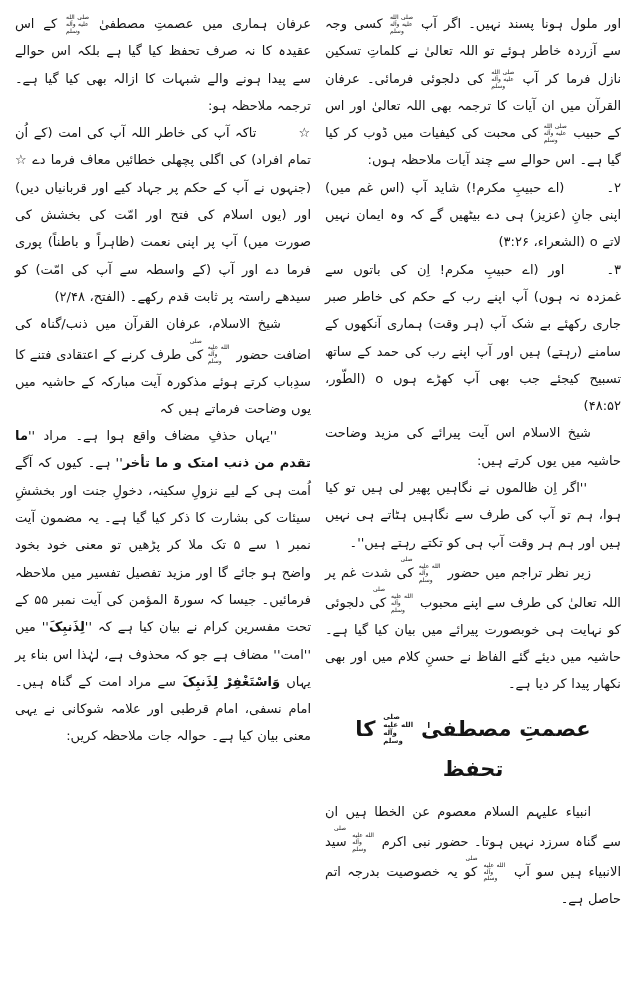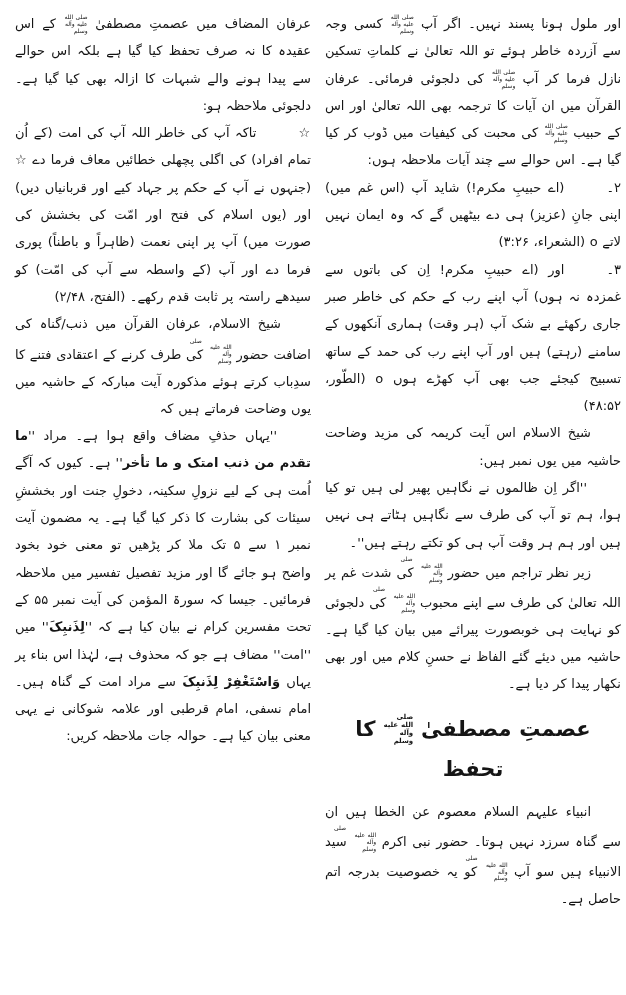--- a/index.html
+++ b/index.html
@@ -20,40 +20,40 @@
   .heading{
     font-size:21px;font-weight:700;text-align:center;text-indent:0;
     line-height:1.9;margin:12px 0 8px 0;
   }
   .marker{font-weight:400;}
   .gap{display:inline-block;width:42px;}
   .arabic{font-weight:700;}
   .num{direction:ltr;unicode-bidi:isolate;}
   .saw{
     display:inline-block;width:24px;font-size:6px;line-height:1.15;
-    text-align:right;vertical-align:-5px;white-space:normal;
+    text-align:left;vertical-align:-5px;white-space:normal;
     letter-spacing:0;
   }
   .heading .saw{width:30px;font-size:7px;vertical-align:-7px;}
 </style>
 </head>
 <body>
 
 <div class="page">
   <div class="cols" id="text-columns">
       <div class="col">
         <div class="block para"><span>اور ملول ہونا پسند نہیں۔ اگر آپ </span><span class="saw">صلى الله عليه وآله وسلم</span><span> کسی وجہ سے آزردہ خاطر ہوئے تو اللہ تعالیٰ نے کلماتِ تسکین نازل فرما کر آپ </span><span class="saw">صلى الله عليه وآله وسلم</span><span> کی دلجوئی فرمائی۔ عرفان القرآن میں ان آیات کا ترجمہ بھی اللہ تعالیٰ اور اس کے حبیب </span><span class="saw">صلى الله عليه وآله وسلم</span><span> کی محبت کی کیفیات میں ڈوب کر کیا گیا ہے۔ اس حوالے سے چند آیات ملاحظہ ہوں:</span></div>
         <div class="block item"><span class="marker">۲۔</span><span class="gap"></span><span>(اے حبیبِ مکرم!) شاید آپ (اس غم میں) اپنی جانِ (عزیز) ہی دے بیٹھیں گے کہ وہ ایمان نہیں لاتے o (الشعراء، </span><span class="num" dir="ltr">۳:۲۶</span><span>)</span></div>
         <div class="block item"><span class="marker">۳۔</span><span class="gap"></span><span>اور (اے حبیبِ مکرم! اِن کی باتوں سے غمزدہ نہ ہوں) آپ اپنے رب کے حکم کی خاطر صبر جاری رکھئے بے شک آپ (ہر وقت) ہماری آنکھوں کے سامنے (رہتے) ہیں اور آپ اپنے رب کی حمد کے ساتھ تسبیح کیجئے جب بھی آپ کھڑے ہوں o (الطّور، </span><span class="num" dir="ltr">۴۸:۵۲</span><span>)</span></div>
-        <div class="block para indent"><span>شیخ الاسلام اس آیت کریمہ کی مزید وضاحت حاشیہ میں یوں نمبر ہیں:</span></div>
+        <div class="block para indent"><span>شیخ الاسلام اس آیت پیرائے کی مزید وضاحت حاشیہ میں یوں کرتے ہیں:</span></div>
         <div class="block quote indent"><span>''اگر اِن ظالموں نے نگاہیں پھیر لی ہیں تو کیا ہوا، ہم تو آپ کی طرف سے نگاہیں ہٹاتے ہی نہیں ہیں اور ہم ہر وقت آپ ہی کو تکتے رہتے ہیں''۔</span></div>
         <div class="block para indent"><span>زیر نظر تراجم میں حضور </span><span class="saw">صلى الله عليه وآله وسلم</span><span> کی شدت غم پر اللہ تعالیٰ کی طرف سے اپنے محبوب </span><span class="saw">صلى الله عليه وآله وسلم</span><span> کی دلجوئی کو نہایت ہی خوبصورت پیرائے میں بیان کیا گیا ہے۔ حاشیہ میں دیئے گئے الفاظ نے حسنِ کلام میں اور بھی نکھار پیدا کر دیا ہے۔</span></div>
         <div class="block heading"><span>عصمتِ مصطفیٰ </span><span class="saw">صلى الله عليه وآله وسلم</span><span> کا تحفظ</span></div>
         <div class="block para indent"><span>انبیاء علیہم السلام معصوم عن الخطا ہیں ان سے گناہ سرزد نہیں ہوتا۔ حضور نبی اکرم </span><span class="saw">صلى الله عليه وآله وسلم</span><span> سید الانبیاء ہیں سو آپ </span><span class="saw">صلى الله عليه وآله وسلم</span><span> کو یہ خصوصیت بدرجہ اتم حاصل ہے۔</span></div>
       </div>
       <div class="col">
-        <div class="block para"><span>عرفان المضاف میں عصمتِ مصطفیٰ </span><span class="saw">صلى الله عليه وآله وسلم</span><span> کے اس عقیدہ کا نہ صرف تحفظ کیا گیا ہے بلکہ اس حوالے سے پیدا ہونے والے شبہات کا ازالہ بھی کیا گیا ہے۔ دلجوئی ملاحظہ ہو:</span></div>
+        <div class="block para"><span>عرفان ہماری میں عصمتِ مصطفیٰ </span><span class="saw">صلى الله عليه وآله وسلم</span><span> کے اس عقیدہ کا نہ صرف تحفظ کیا گیا ہے بلکہ اس حوالے سے پیدا ہونے والے شبہات کا ازالہ بھی کیا گیا ہے۔ ترجمہ ملاحظہ ہو:</span></div>
         <div class="block item"><span class="marker">☆</span><span class="gap"></span><span>تاکہ آپ کی خاطر اللہ آپ کی امت (کے اُن تمام افراد) کی اگلی پچھلی خطائیں معاف فرما دے ☆ (جنہوں نے آپ کے حکم پر جہاد کیے اور قربانیاں دیں) اور (یوں اسلام کی فتح اور امّت کی بخشش کی صورت میں) آپ پر اپنی نعمت (ظاہراً و باطناً) پوری فرما دے اور آپ (کے واسطہ سے آپ کی امّت) کو سیدھے راستہ پر ثابت قدم رکھے۔ (الفتح، </span><span class="num" dir="ltr">۲/۴۸</span><span>)</span></div>
         <div class="block para indent"><span>شیخ الاسلام، عرفان القرآن میں ذنب/گناہ کی اضافت حضور </span><span class="saw">صلى الله عليه وآله وسلم</span><span> کی طرف کرنے کے اعتقادی فتنے کا سدِباب کرتے ہوئے مذکورہ آیت مبارکہ کے حاشیہ میں یوں وضاحت فرماتے ہیں کہ</span></div>
         <div class="block quote indent"><span>''یہاں حذفِ مضاف واقع ہوا ہے۔ مراد ''</span><span class="arabic">ما تقدم من ذنب امتک و ما تأخر</span><span>'' ہے۔ کیوں کہ آگے اُمت ہی کے لیے نزولِ سکینہ، دخولِ جنت اور بخششِ سیئات کی بشارت کا ذکر کیا گیا ہے۔ یہ مضمون آیت نمبر ۱ سے ۵ تک ملا کر پڑھیں تو معنی خود بخود واضح ہو جائے گا اور مزید تفصیل تفسیر میں ملاحظہ فرمائیں۔ جیسا کہ سورۃ المؤمن کی آیت نمبر ۵۵ کے تحت مفسرین کرام نے بیان کیا ہے کہ ''</span><span class="arabic">لِذَنبِکَ</span><span>'' میں ''امت'' مضاف ہے جو کہ محذوف ہے، لہٰذا اس بناء پر یہاں </span><span class="arabic">وَاسْتَغْفِرْ لِذَنبِکَ</span><span> سے مراد امت کے گناہ ہیں۔ امام نسفی، امام قرطبی اور علامہ شوکانی نے یہی معنی بیان کیا ہے۔ حوالہ جات ملاحظہ کریں:</span></div>
       </div>
     </div>
 </div>
 
 </body></html>

